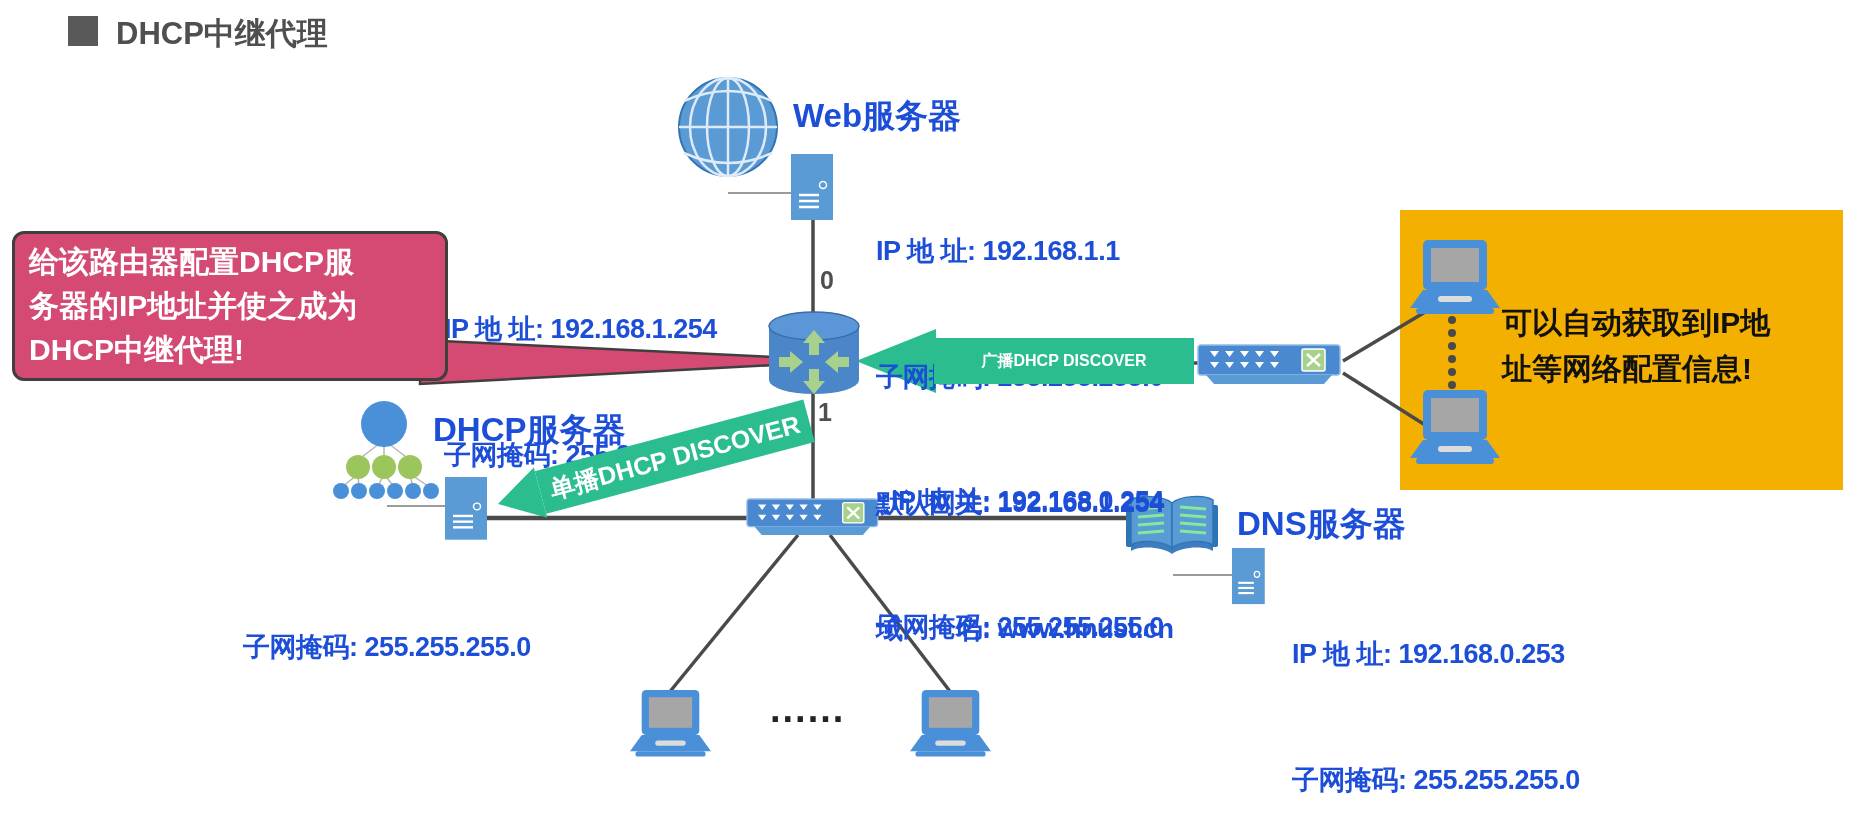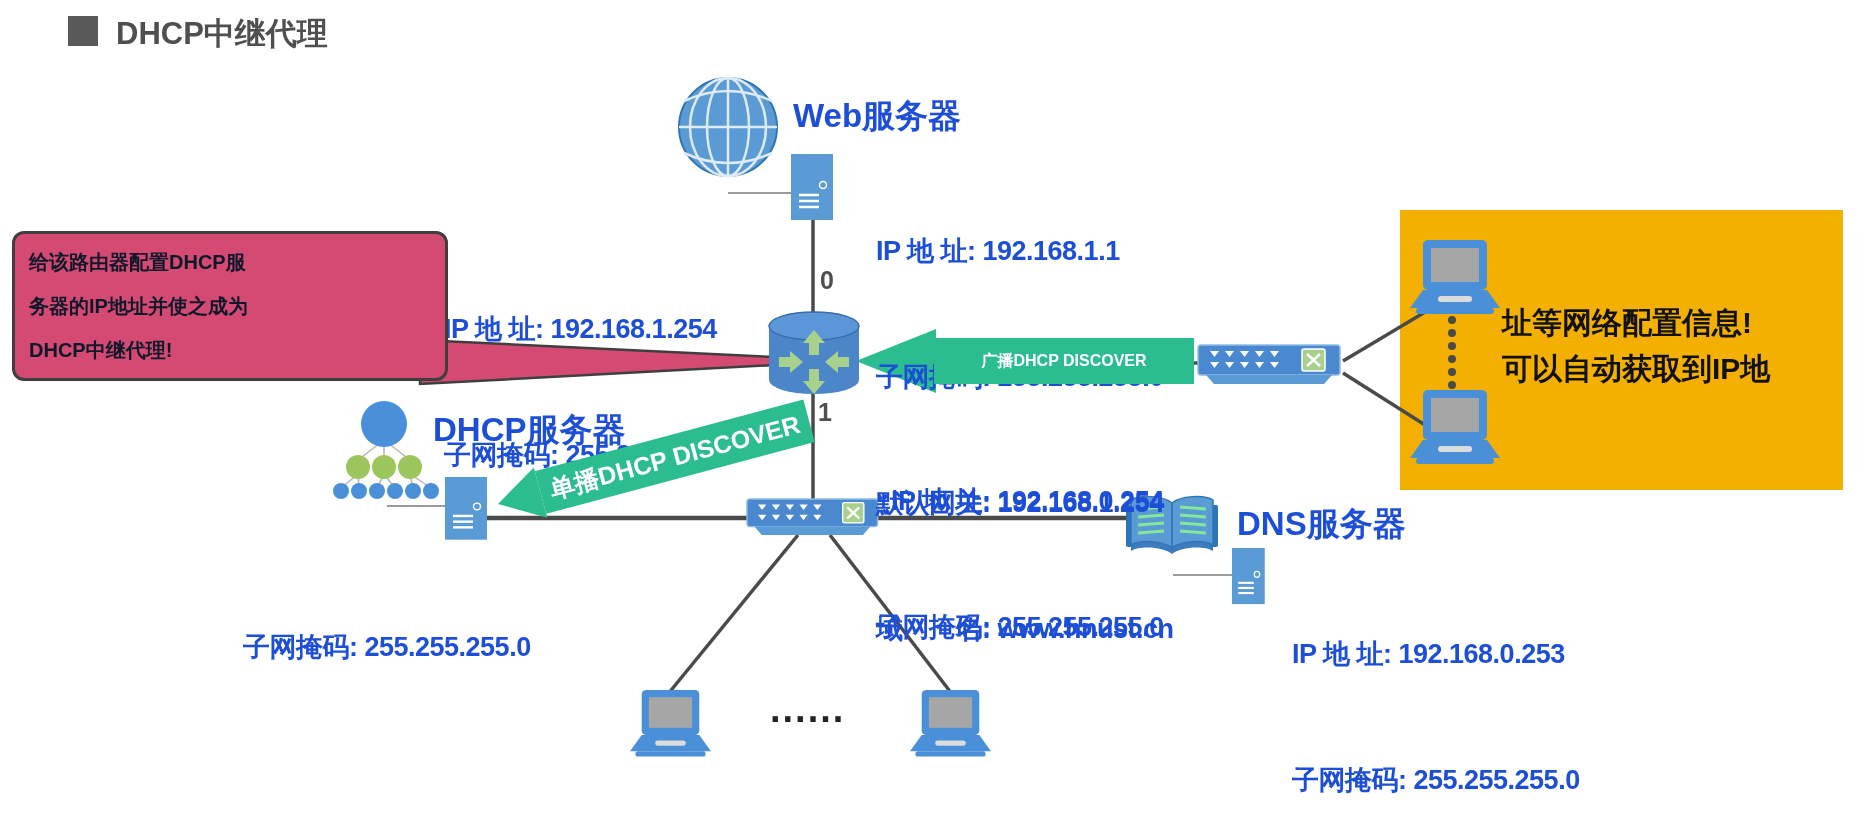--- a/index.html
+++ b/index.html
@@ -8,21 +8,21 @@
   .abs{position:absolute;}
   .lbl{font-weight:bold;color:#1d4ed8;white-space:pre;}
   .node-title{font-size:33px;}
   .info{font-size:27px;line-height:42px;letter-spacing:-0.5px;}
   .info div{white-space:pre;}
   .port{font-size:25px;font-weight:bold;color:#4f4f4f;}
   #title-square{left:68px;top:16px;width:30px;height:30px;background:#595959;}
   #title-text{left:116px;top:13px;font-size:31px;font-weight:bold;color:#4f4f4f;white-space:pre;}
   #pink-box{left:12px;top:231px;width:402px;background:#D44A72;border:3px solid #3f3f3f;
             border-radius:12px;padding:6px 14px;z-index:3;}
-  #pink-box div{color:#0f172a;font-size:20px;font-weight:bold;line-height:44px;white-space:pre;}
+  #pink-box div{color:#ffffff;font-size:30px;font-weight:bold;line-height:44px;white-space:pre;}
   #orange-box{left:1400px;top:210px;width:443px;height:280px;background:#F4B000;z-index:0;}
   #orange-text{left:1502px;top:300px;width:345px;z-index:3;}
   #orange-text div{color:#111;font-size:30px;font-weight:bold;line-height:46px;white-space:pre;}
   .green-label{background:#2BBD8F;color:#fff;font-weight:bold;display:flex;align-items:center;
                justify-content:center;white-space:nowrap;}
   #broadcast-label{left:934px;top:338px;width:260px;height:46px;font-size:16px;z-index:3;}
   #unicast-arrow{left:498px;top:478px;display:flex;align-items:center;
                  transform:rotate(-15deg);transform-origin:left center;z-index:3;}
   #unicast-head{width:0;height:0;border-top:26px solid transparent;border-bottom:26px solid transparent;
                 border-right:44px solid #2BBD8F;}
@@ -222,22 +222,22 @@
     
   </div>
 
   <div id="pink-box" class="abs">
     <div>给该路由器配置DHCP服</div>
     <div>务器的IP地址并使之成为</div>
     <div>DHCP中继代理!</div>
   </div>
 
   <div id="orange-text" class="abs">
+    <div>可以自动获取到IP地</div>
     <div>址等网络配置信息!</div>
-    <div>可以自动获取到IP地</div>
   </div>
 
   <div id="broadcast-label" class="abs green-label">广播DHCP DISCOVER</div>
 
   <div id="unicast-arrow" class="abs">
     <div id="unicast-head"></div>
     <div id="unicast-label" class="green-label">单播DHCP DISCOVER</div>
   </div>
 
   <div id="ellipsis" class="abs txt">......</div>

